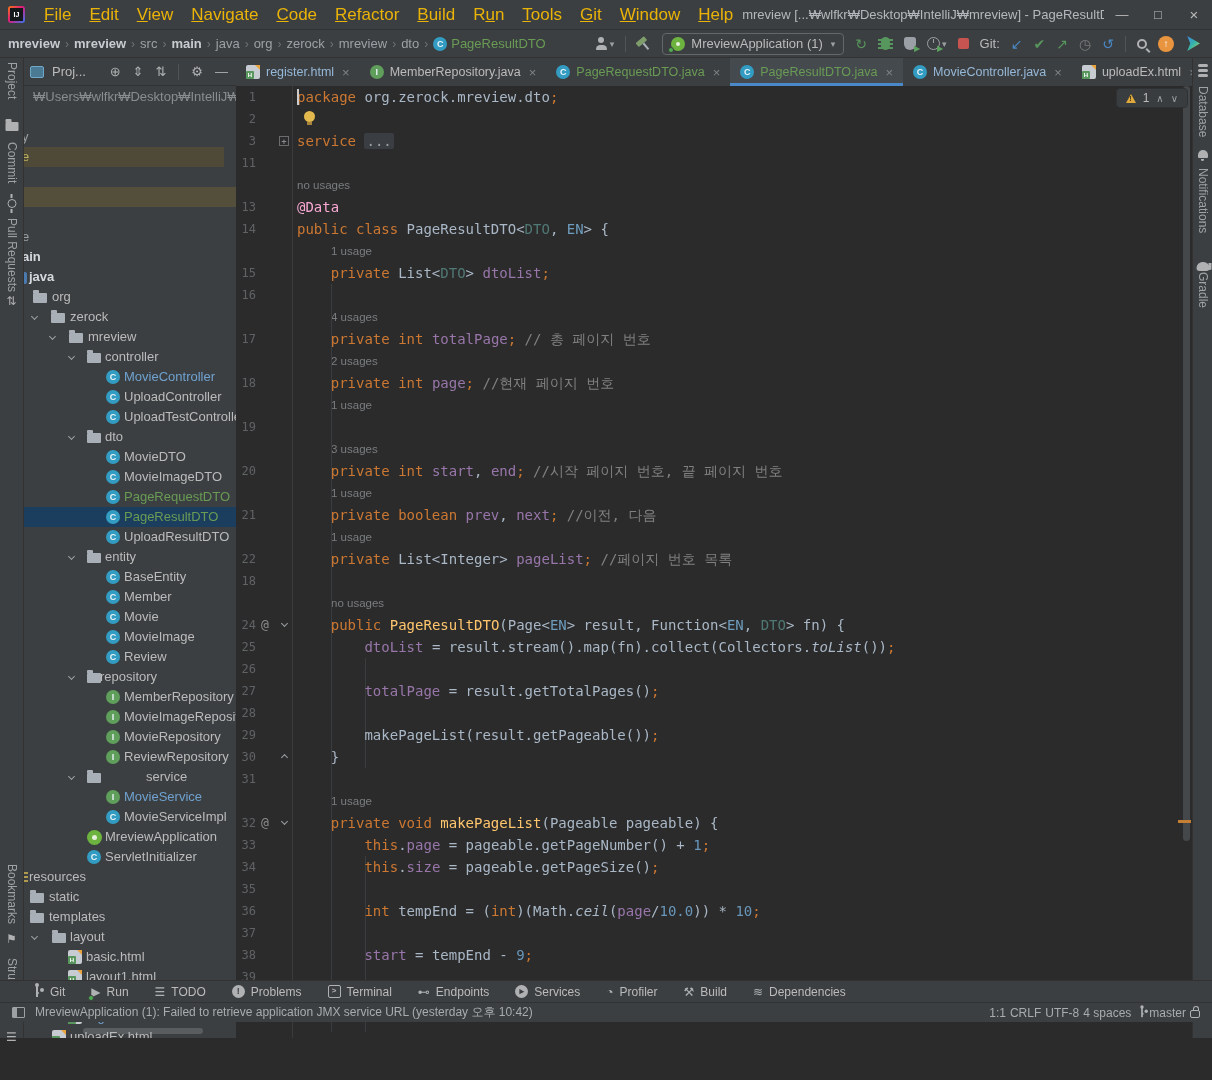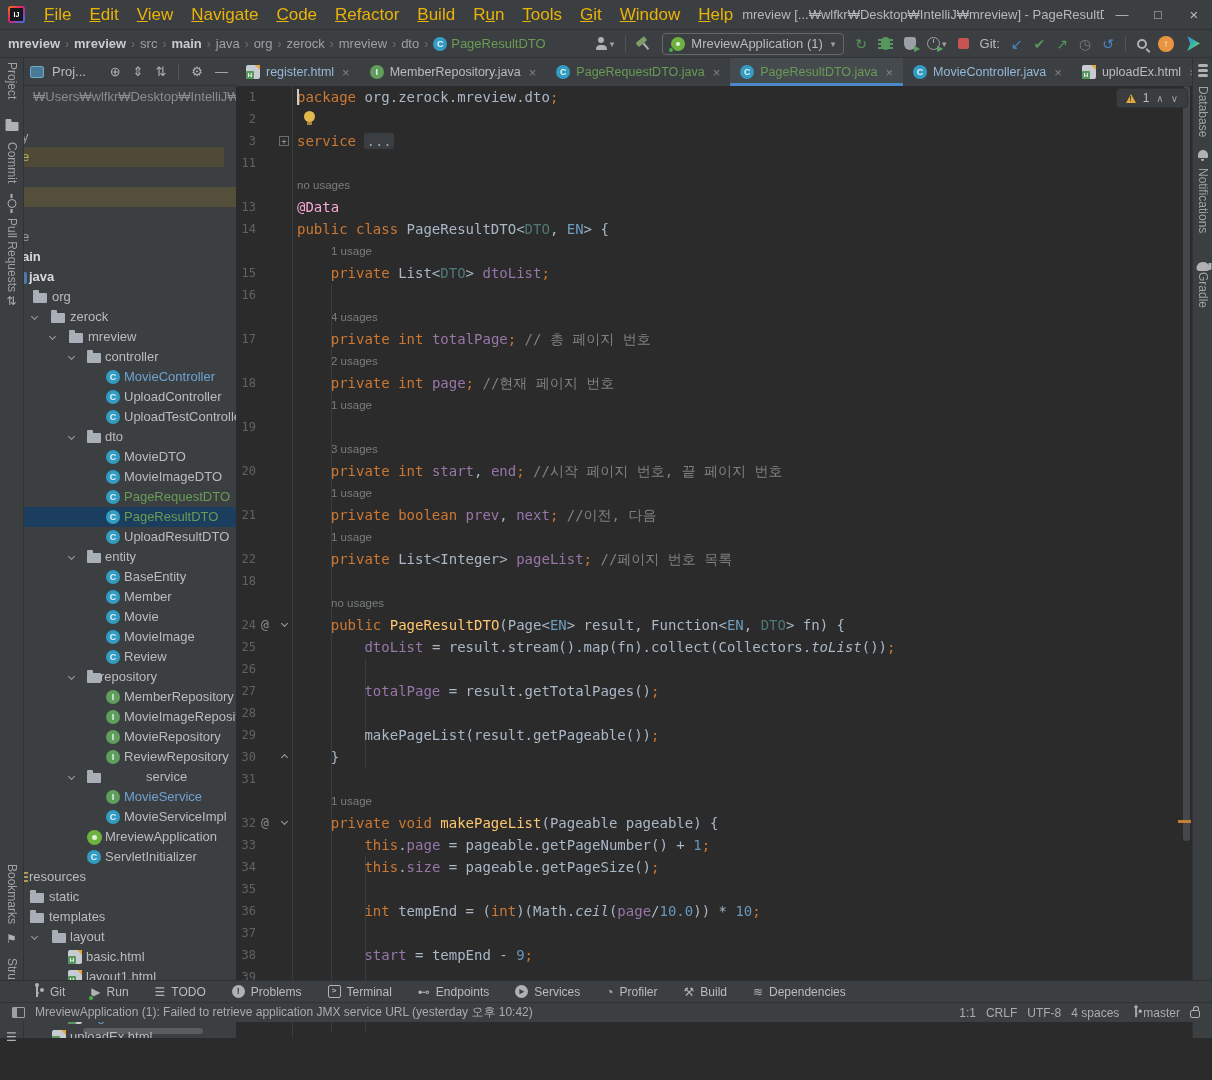--- a/index.html
+++ b/index.html
@@ -152,21 +152,21 @@
   .bbar{position:absolute;left:0;top:980px;width:100%;height:22px;background:#3C3F41;border-top:1px solid #323232;display:flex;align-items:center;gap:26px;padding-left:30px}
   .bitem{display:flex;align-items:center;gap:6px;font-size:12px;color:#BBB}
   .bicw{position:relative;display:flex;align-items:center}
   .bglyph{color:#AFB1B3;font-size:12px}
   .bcirc{width:13px;height:13px;border-radius:50%;background:#AFB1B3;color:#3C3F41;font:bold 9px/13px "Liberation Sans",sans-serif;text-align:center}
   .bbox{width:13px;height:13px;border:1.5px solid #AFB1B3;border-radius:2px;color:#AFB1B3;font:bold 8px/10px "Liberation Sans",sans-serif;text-align:center}
   .bdot{position:absolute;left:-3px;bottom:-2px;width:6px;height:6px;border-radius:50%;background:#4CAF50;border:1px solid #3C3F41}
   .sbar{position:absolute;left:0;top:1002px;width:100%;height:20px;background:#3C3F41;border-top:1px solid #323232;display:flex;align-items:center;font-size:12px;color:#A8ACAF;padding:0 12px}
   .swin{width:13px;height:11px;border:1.5px solid #9DA1A4;border-radius:1px;position:relative;margin-right:10px}
   .swin::before{content:"";position:absolute;left:0;top:0;bottom:0;width:4px;background:#9DA1A4}
-  #stright{margin-left:auto;display:flex;align-items:center;gap:10px}
+  #stright{margin-left:auto;display:flex;align-items:center;gap:4px}
   .stitem{white-space:nowrap}
   .branchw{display:flex;align-items:center}
   .iclock{position:relative;width:10px;height:8px;border:1.5px solid #AFB1B3;border-radius:2px;margin-top:3px}
   .iclock::before{content:"";position:absolute;left:1.5px;top:-5px;width:4px;height:4px;border:1.5px solid #AFB1B3;border-bottom:none;border-radius:4px 4px 0 0}
 </style>
 </head>
 <body>
 
 <div id="app">
 

